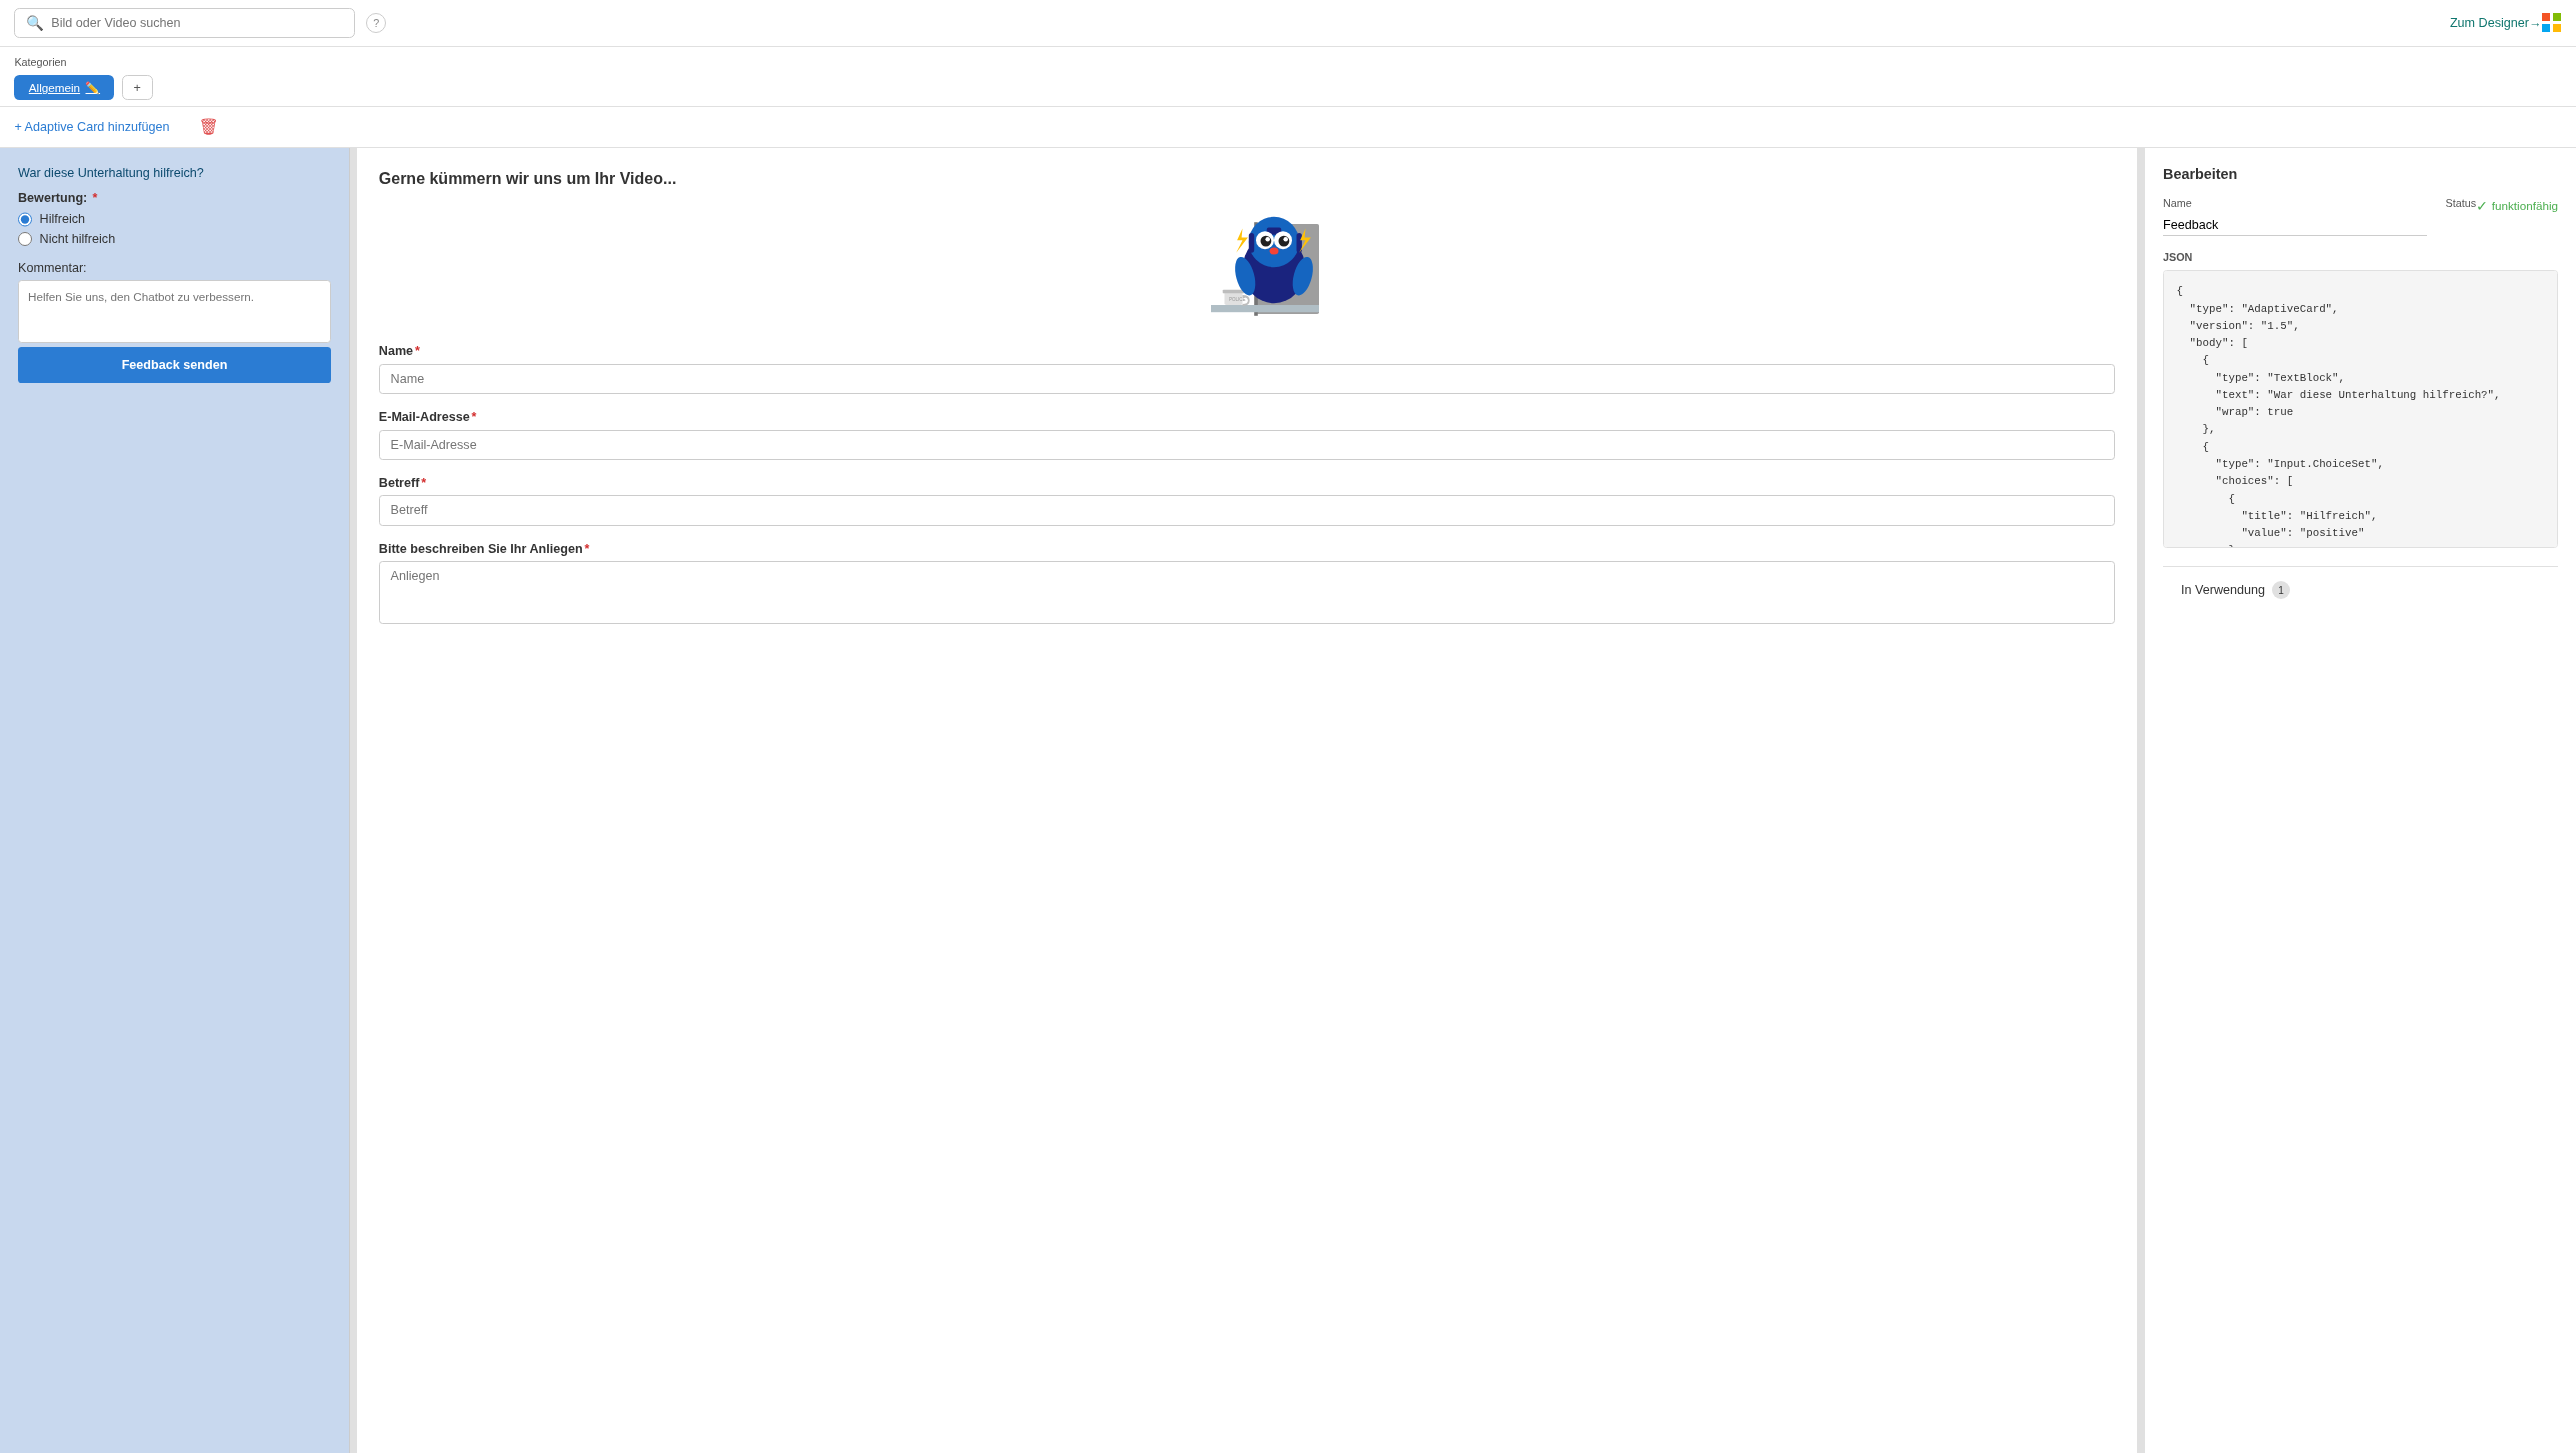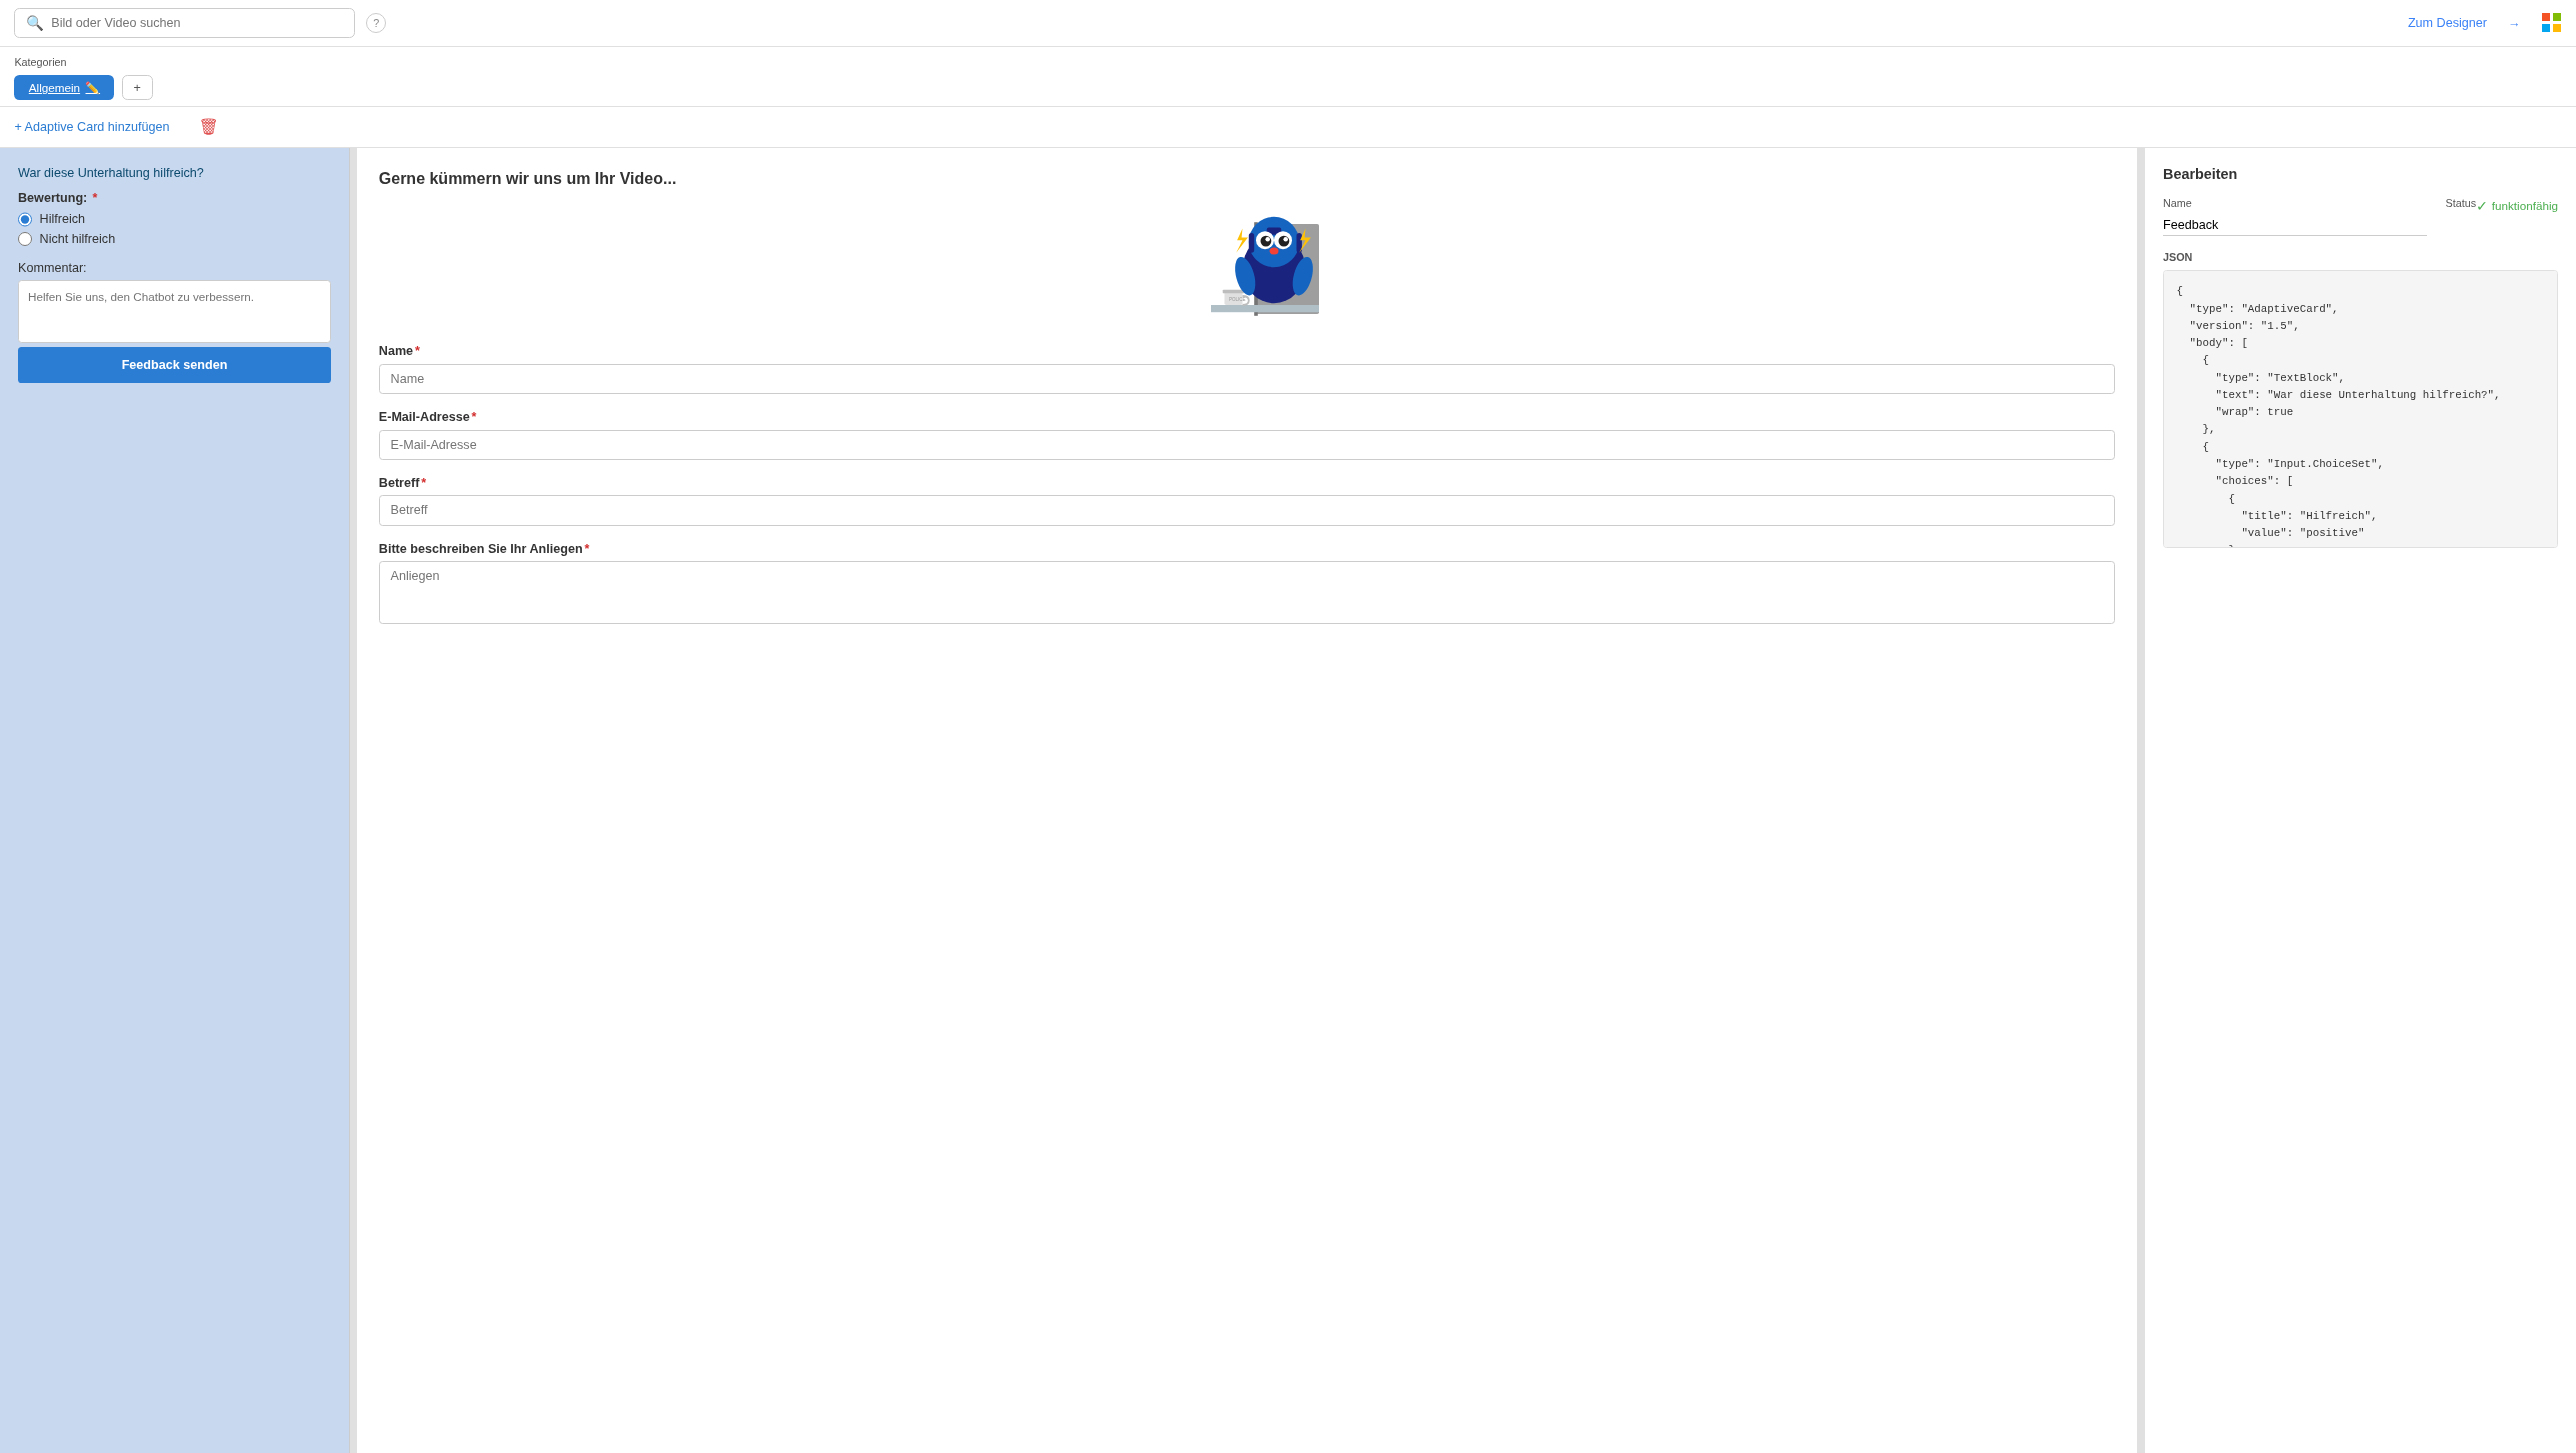--- a/index.html
+++ b/index.html
@@ -43,22 +43,22 @@
       height: 20px;
       display: flex;
       align-items: center;
       justify-content: center;
       font-size: 10.8px;
     }
     .designer-link {
       margin-left: auto;
       display: flex;
       align-items: center;
-      gap: 21px;
-      color: #3b82f6;
+      gap: 0;
+      color: #0f766e;
       font-size: 12.6px;
       cursor: pointer;
       text-decoration: none;
     }
     .ms-logo {
       display: grid;
       grid-template-columns: 1fr 1fr;
       grid-template-rows: 1fr 1fr;
       width: 20px;
       height: 20px;
@@ -459,15 +459,21 @@
       "wrap": true
     },
     {
       "type": "Input.ChoiceSet",
       "choices": [
         {
           "title": "Hilfreich",
           "value": "positive"
         },</div>
 
+    <div class="in-verwendung-section" style="margin-top: 18px;">
+      <div>
+        <span>In Verwendung</span>
+        <span class="count-badge">1</span>
+      </div>
+    </div>
   </div>
 </div>
 
 
 </body></html>

